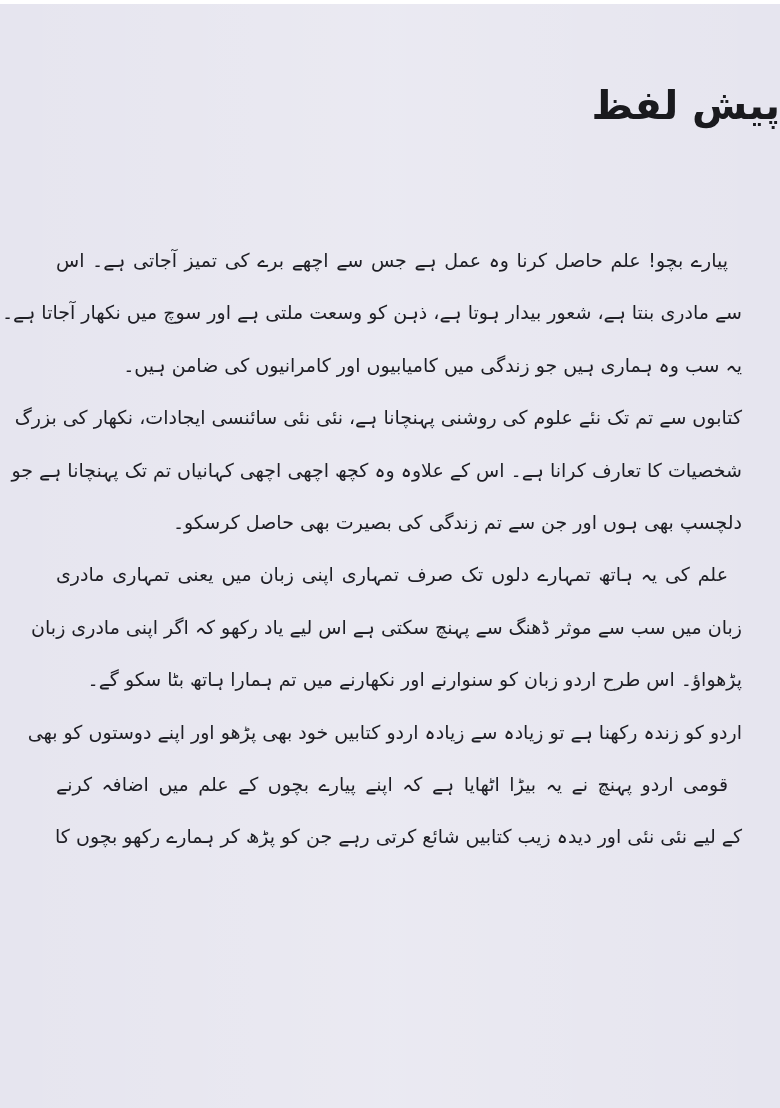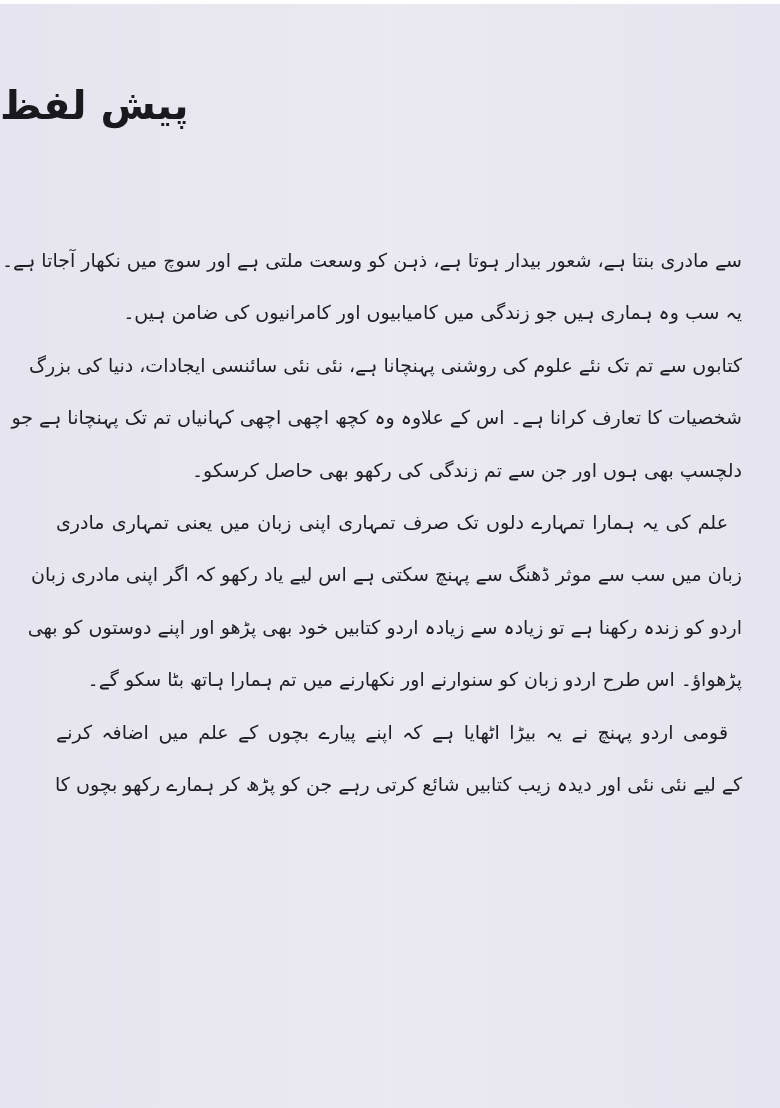--- a/index.html
+++ b/index.html
@@ -10,21 +10,21 @@
   }
   .page {
     position: absolute; left: 0; top: 4px;
     width: 780px; height: 1104px;
     background: #e6e5ef;
     background-image:
       linear-gradient(90deg, rgba(255,255,255,0.0) 0%, rgba(255,255,255,0.18) 50%, rgba(255,255,255,0.0) 100%);
   }
   .title {
     position: absolute; top: 78px; left: 0; width: 780px;
-    text-align: left; direction: rtl;
+    text-align: right; direction: rtl;
     font-size: 40px; font-weight: bold; color: #1a1a1e;
     font-family: "DejaVu Sans", sans-serif;
   }
   .body-text {
     position: absolute; top: 230px; left: 56px; width: 686px;
     direction: rtl; text-align: right;
     color: #1e1e24;
     font-family: "DejaVu Sans", sans-serif;
   }
   .line {
@@ -34,25 +34,26 @@
   }
   .line.last { text-align-last: right; }
   .line.indent { padding-right: 14px; }
 </style>
 </head>
 <body>
 
 <div class="page">
   <div class="title">پیش لفظ</div>
   <div class="body-text" id="body">
+      <div class="line indent">پیارے بچو! علم حاصل کرنا وہ عمل ہے جس سے اچھے برے کی تمیز آجاتی ہے۔ اس</div>
       <div class="line last">سے مادری بنتا ہے، شعور بیدار ہوتا ہے، ذہن کو وسعت ملتی ہے اور سوچ میں نکھار آجاتا ہے۔</div>
       <div class="line last">یہ سب وہ ہماری ہیں جو زندگی میں کامیابیوں اور کامرانیوں کی ضامن ہیں۔</div>
-      <div class="line">کتابوں سے تم تک نئے علوم کی روشنی پہنچانا ہے، نئی نئی سائنسی ایجادات، دنیا کی بزرگ</div>
+      <div class="line">کتابوں سے تم تک نئے علوم کی روشنی پہنچانا ہے، نئی نئی سائنسی ایجادات، نکھار کی بزرگ</div>
       <div class="line">شخصیات کا تعارف کرانا ہے۔ اس کے علاوہ وہ کچھ اچھی اچھی کہانیاں تم تک پہنچانا ہے جو</div>
-      <div class="line last">دلچسپ بھی ہوں اور جن سے تم زندگی کی رکھو بھی حاصل کرسکو۔</div>
-      <div class="line indent">علم کی یہ ہمارا تمہارے دلوں تک صرف تمہاری اپنی زبان میں یعنی تمہاری مادری</div>
+      <div class="line last">دلچسپ بھی ہوں اور جن سے تم زندگی کی بصیرت بھی حاصل کرسکو۔</div>
+      <div class="line indent">علم کی یہ ہاتھ تمہارے دلوں تک صرف تمہاری اپنی زبان میں یعنی تمہاری مادری</div>
       <div class="line">زبان میں سب سے موثر ڈھنگ سے پہنچ سکتی ہے اس لیے یاد رکھو کہ اگر اپنی مادری زبان</div>
+      <div class="line last">پڑھواؤ۔ اس طرح اردو زبان کو سنوارنے اور نکھارنے میں تم ہمارا ہاتھ بٹا سکو گے۔</div>
       <div class="line">اردو کو زندہ رکھنا ہے تو زیادہ سے زیادہ اردو کتابیں خود بھی پڑھو اور اپنے دوستوں کو بھی</div>
-      <div class="line last">پڑھواؤ۔ اس طرح اردو زبان کو سنوارنے اور نکھارنے میں تم ہمارا ہاتھ بٹا سکو گے۔</div>
       <div class="line indent">قومی اردو پہنچ نے یہ بیڑا اٹھایا ہے کہ اپنے پیارے بچوں کے علم میں اضافہ کرنے</div>
       <div class="line">کے لیے نئی نئی اور دیدہ زیب کتابیں شائع کرتی رہے جن کو پڑھ کر ہمارے رکھو بچوں کا</div>
     </div>
 </div>
 
 </body></html>

